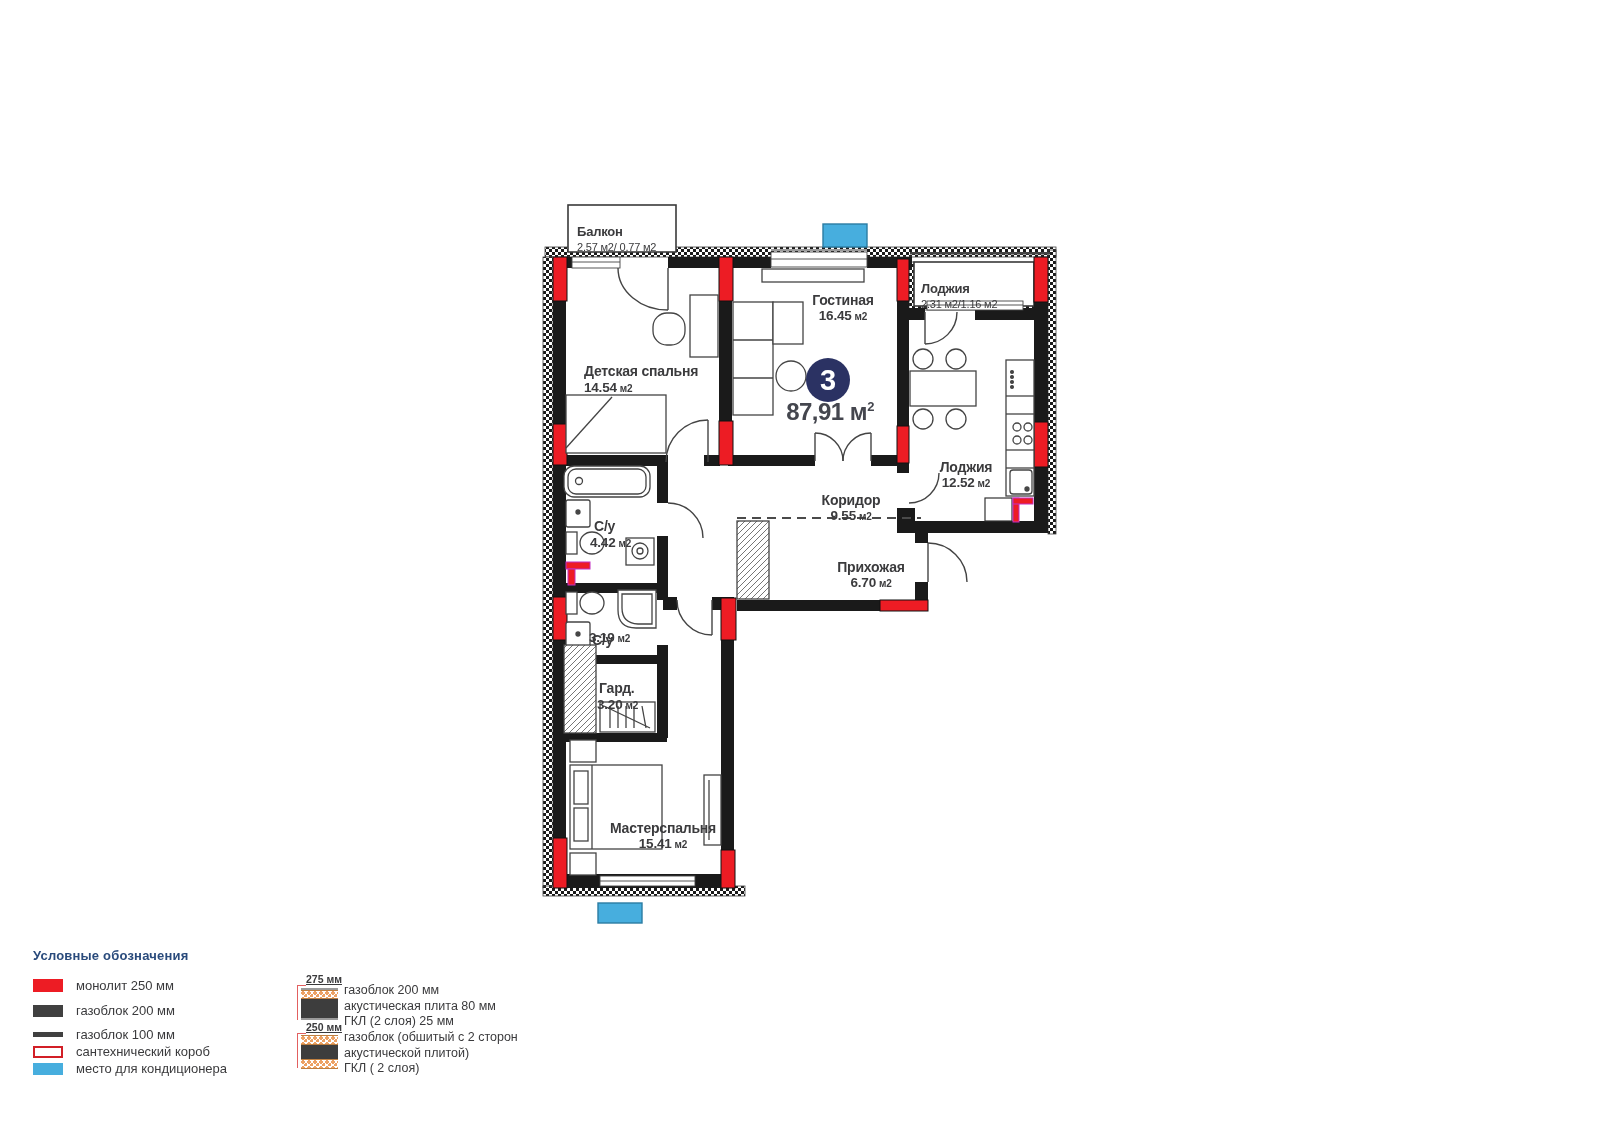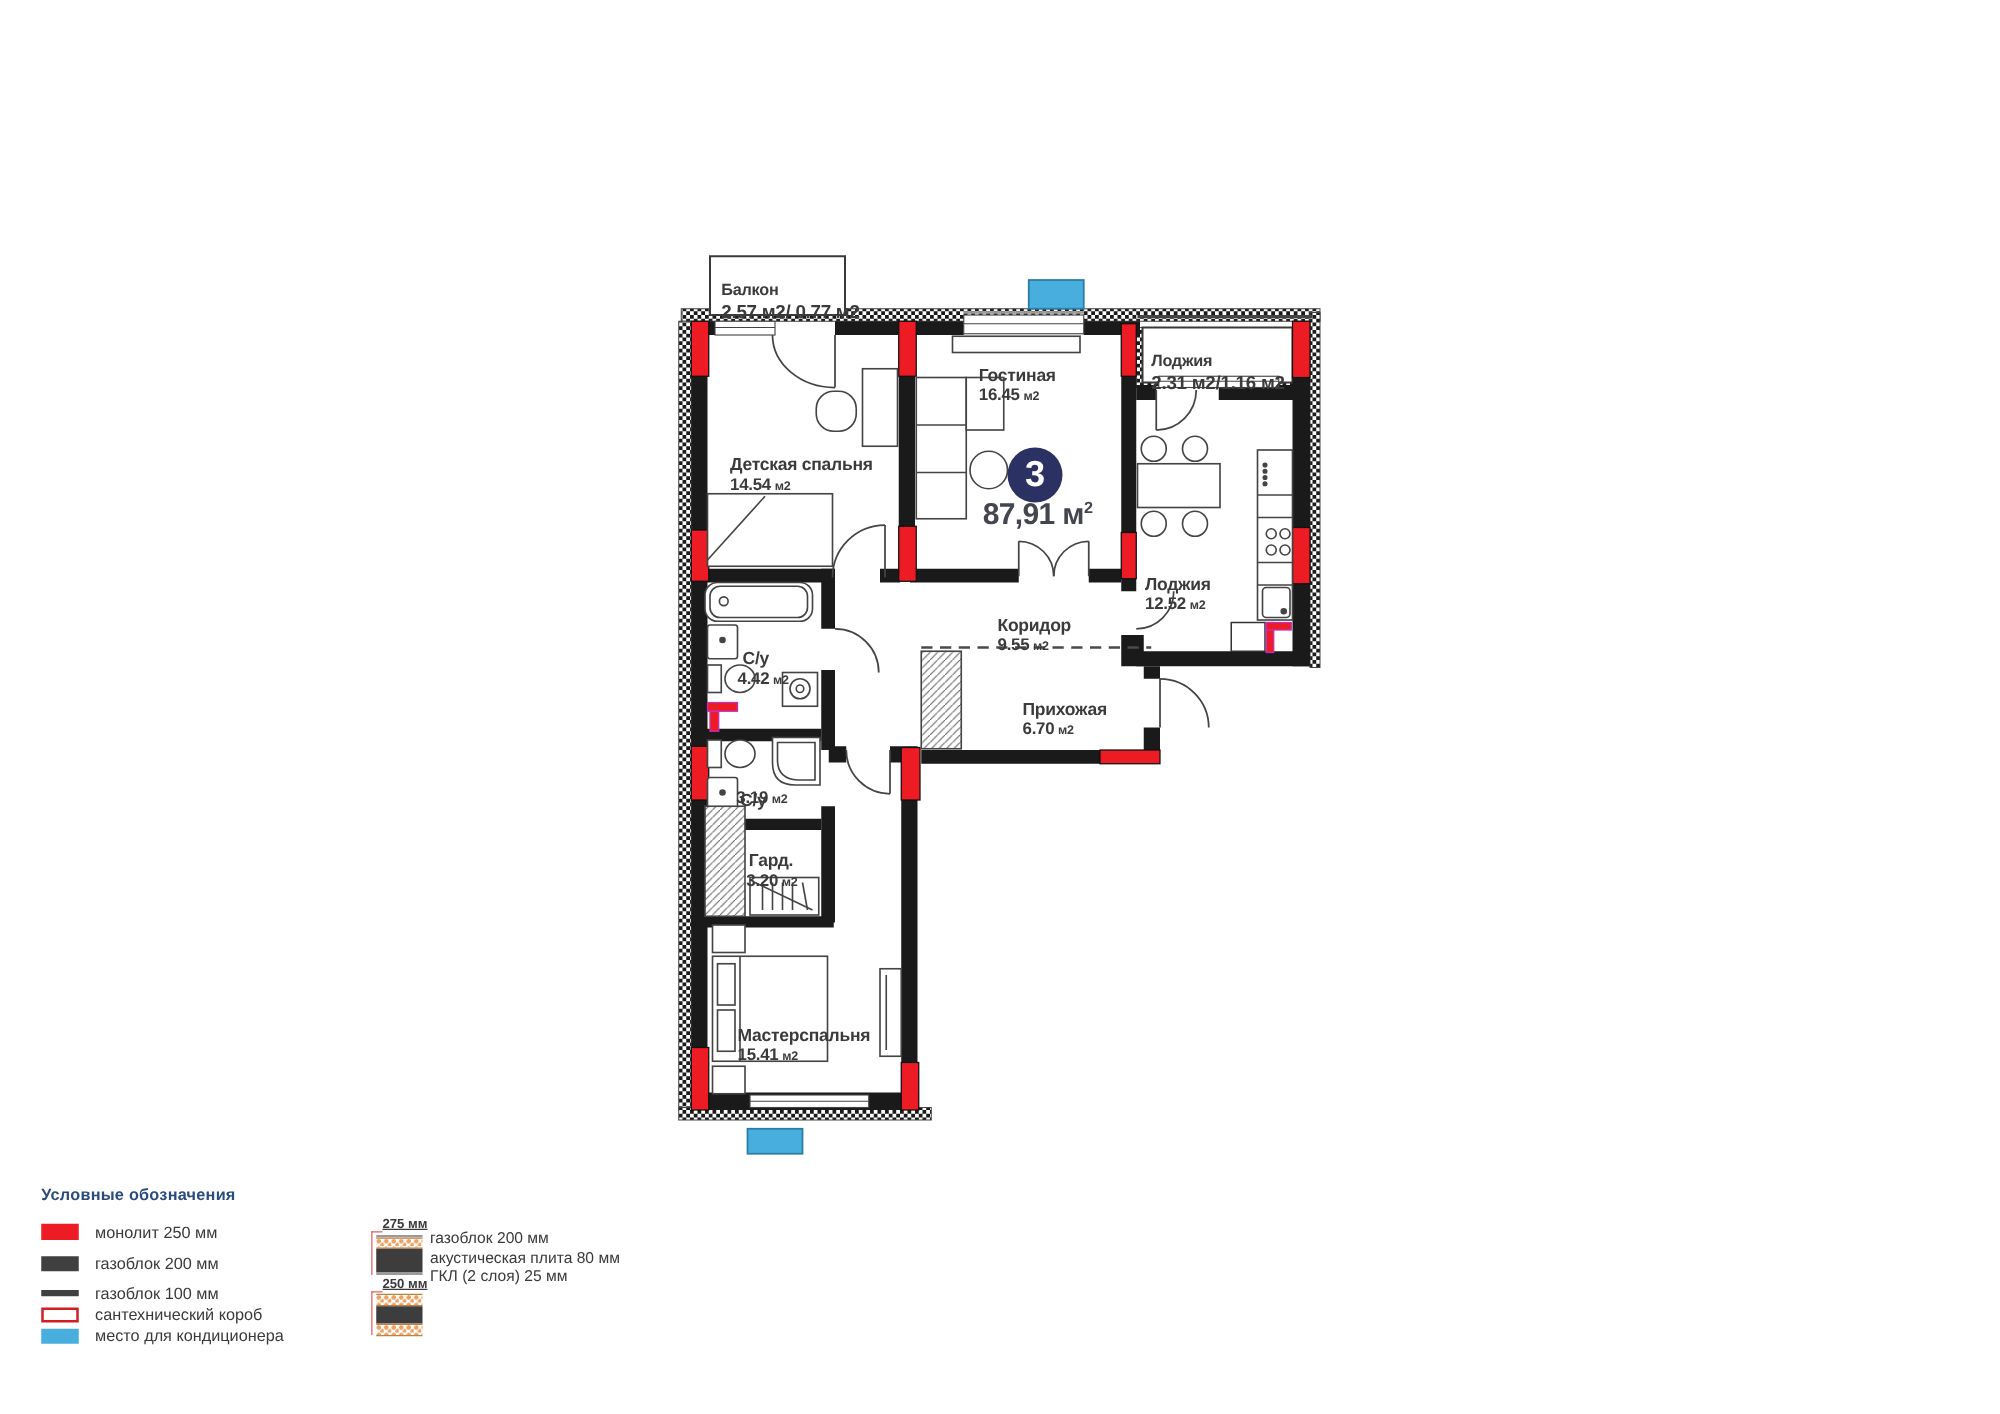--- a/index.html
+++ b/index.html
@@ -3,23 +3,23 @@
 <meta charset="utf-8">
 <style>
   html,body{margin:0;padding:0;background:#fff;}
   .stage{position:relative;width:1600px;height:1131px;background:#fff;overflow:hidden;
          font-family:"Liberation Sans",sans-serif;}
   .stage svg{position:absolute;left:0;top:0;}
   .lbl{position:absolute;color:#3b3b3d;font-weight:bold;white-space:nowrap;letter-spacing:-.2px;line-height:1.15;margin-top:16px;}
   .rname{font-size:14px;}
   .rname.sm{font-size:13px;}
   .rarea{font-size:13.5px;}
-  .rarea.sm{font-size:15px;font-weight:bold;text-align:center;}
+  .rarea.sm{font-size:11px;font-weight:normal;text-align:center;}
   .unit{font-size:10px;margin-left:3px;}
-  .center{}
+  .center{text-align:center;}
   .badge{position:absolute;left:806px;top:358px;width:44px;height:44px;border-radius:50%;
          background:#2b3263;color:#fff;display:flex;align-items:center;justify-content:center;
          font-size:29px;font-weight:bold;}
   .total{position:absolute;left:770px;top:398px;width:120px;text-align:center;color:#44464e;
          font-size:24px;font-weight:bold;letter-spacing:-.5px;}
   .total sup{font-size:13px;}
   
   .legend-title{position:absolute;left:33px;top:948px;font-size:13px;font-weight:bold;color:#2a4b7c;letter-spacing:.2px;}
   .lg-row{position:absolute;left:33px;display:flex;align-items:center;justify-content:center;}
   .lg-label{margin-left:13px;font-size:13px;color:#3a3a3c;}
@@ -326,14 +326,19 @@
     <div>ГКЛ (2 слоя) 25 мм</div>
   </div>
 
   <div class="dim" style="left:306px;top:1021px">250 мм</div>
   <div class="bracket" style="left:297px;top:1033px;width:8px;height:34px"></div>
   <div class="wt-swatch" style="left:301px;top:1035px">
     <div class="dots" style="height:8px"></div>
     <div class="dark" style="height:14px"></div>
     <div class="dots" style="height:8px"></div>
   </div>
+  <div class="wt-text" style="left:344px;top:1030px">
+    <div>газоблок (обшитый с 2 сторон</div>
+    <div>акустической плитой)</div>
+    <div>ГКЛ ( 2 слоя)</div>
+  </div>
 
 </div>
 
 </body></html>

